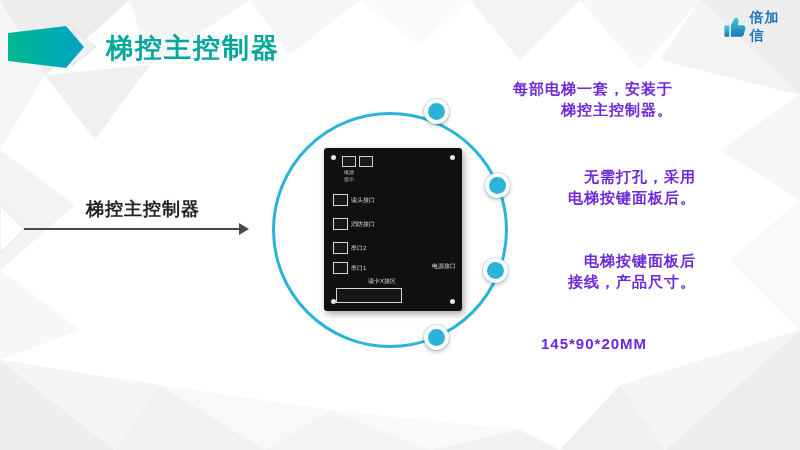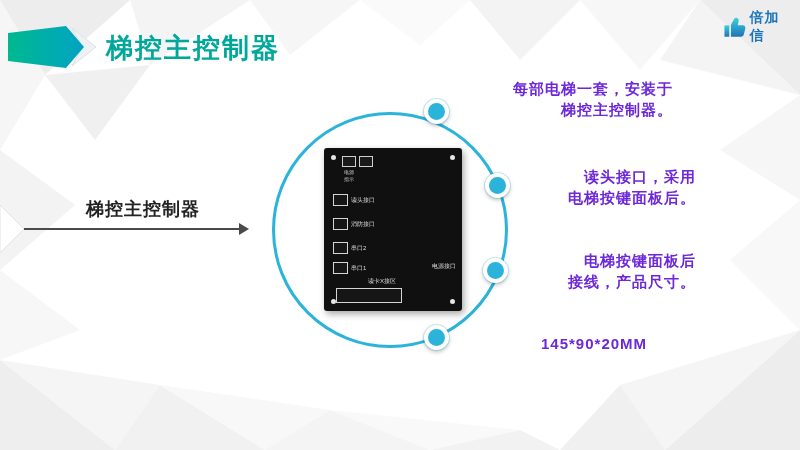--- a/index.html
+++ b/index.html
@@ -174,21 +174,21 @@
     <div class="b-right-label">电源接口</div>
     <div class="b-bottom-label">读卡X接区</div>
     <div class="b-bottom-conn"></div>
   </div>
 
   <div class="feature f1">
     <span class="line1">每部电梯一套，安装于</span>
     <span class="line2">梯控主控制器。</span>
   </div>
   <div class="feature f2">
-    <span class="line1">读头接口，采用</span>
+    <span class="line1">无需打孔，采用</span>
     <span class="line2">电梯按键面板后。</span>
   </div>
   <div class="feature f3">
     <span class="line1">电梯按键面板后</span>
     <span class="line2">接线，产品尺寸。</span>
   </div>
   <div class="feature f4">
     <span class="line2">145*90*20MM</span>
   </div>
 

